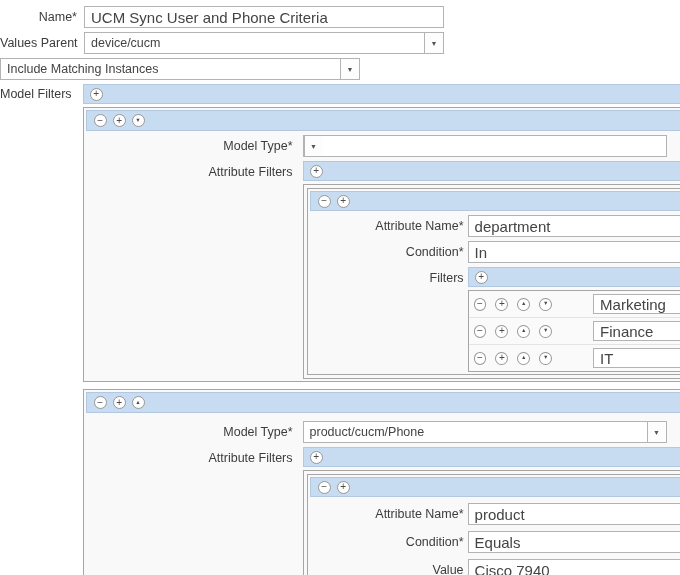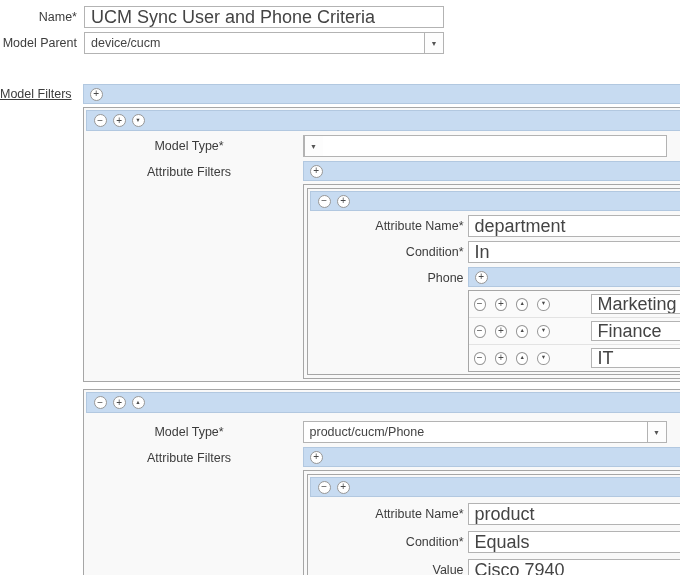--- a/index.html
+++ b/index.html
@@ -4,25 +4,25 @@
 <style>
   html,body{margin:0;padding:0;background:#fff;}
   body{width:680px;height:575px;overflow:hidden;
        font-family:"Liberation Sans","DejaVu Sans",sans-serif;
        font-size:12.5px;color:#3c3c3c;}
   .form{padding-top:6px;}
   
   .row{display:flex;align-items:center;margin-bottom:4px;height:22px;}
   .row>label{width:77px;text-align:right;margin-right:7px;line-height:22px;white-space:nowrap;}
   .mf{align-items:flex-start;height:auto;}
-  .mf>label{line-height:20px;text-decoration:underline;}
+  .mf>label{line-height:20px;}
   .mfc{margin-left:4px;width:812px;}
   
   .ti{box-sizing:border-box;height:22px;border:1px solid #b3b3b3;background:#fff;
-      padding:0 6px;font-family:inherit;font-size:18px;color:#444;outline:none;}
+      padding:0 6px;font-family:inherit;font-size:15px;color:#444;outline:none;}
   .w360{width:360px;}
   .w364{width:364px;}
   .dd{box-sizing:border-box;height:22px;border:1px solid #b3b3b3;background:#fff;
       display:flex;align-items:stretch;}
   .ddv{flex:1;padding-left:6px;line-height:20px;color:#444;white-space:nowrap;overflow:hidden;}
   .dda{width:18px;border-left:1px solid #b3b3b3;display:flex;align-items:center;
        justify-content:center;font-size:7px;color:#555;background:#fdfdfd;}
   
   .addbar,.hbar{box-sizing:border-box;background:#c7dbf1;border:1px solid #b2c8e0;
       display:flex;align-items:center;}
@@ -33,21 +33,21 @@
   .cbtn{box-sizing:border-box;width:13px;height:13px;border-radius:50%;background:#fff;
       border:1px solid #979797;color:#4a4a4a;display:flex;align-items:center;justify-content:center;
       font-size:10px;line-height:1;margin-right:6px;cursor:default;padding:0;font-family:inherit;}
   .cbtn.tri{font-size:5.5px;}
   
   .panel{box-sizing:border-box;width:812px;border:1px solid #a6a6a6;background:#f9f9f9;
       padding:2px;margin-top:3px;}
   .panel.p2{margin-top:7px;}
   .prow{display:flex;margin-top:4px;align-items:flex-start;}
   .p2 .prow.mtrow{margin-top:8px;}
-  .prow>label{width:207px;text-align:center;margin-right:10px;line-height:22px;white-space:nowrap;}
+  .prow>label{width:207px;text-align:right;margin-right:10px;line-height:22px;white-space:nowrap;}
   .fcol{display:flex;flex-direction:column;}
   .attrbar{width:560px;}
   .attrwrap{box-sizing:border-box;width:560px;border:1px solid #a6a6a6;background:#f9f9f9;
       padding:3px;margin-top:3px;}
   .subpanel{border:1px solid #a6a6a6;background:#f9f9f9;padding:2px;}
   .srow{display:flex;margin-top:4px;align-items:flex-start;}
   .p2 .srow{margin-top:6px;}
   .srow>label{width:154px;text-align:right;margin-right:4px;line-height:22px;white-space:nowrap;}
   
   .vbar{width:364px;}
@@ -61,28 +61,32 @@
 <body>
 
 <div class="form">
 
   <div class="row">
     <label>Name*</label>
     <input class="ti w360" type="text" value="UCM Sync User and Phone Criteria" style="">
   </div>
 
   <div class="row">
-    <label>Model Parent</label>
+    <label>Values Parent</label>
     <div class="dd w360">
       <span class="ddv">device/cucm</span>
       <span class="dda">▼</span>
     </div>
   </div>
 
   <div class="row">
+    <div class="dd w360">
+      <span class="ddv">Include Matching Instances</span>
+      <span class="dda">▼</span>
+    </div>
   </div>
 
   <div class="row mf">
     <label>Model Filters</label>
     <div class="mfc">
 
       <div class="addbar">
         <button class="cbtn">+</button>
       </div>
 
@@ -114,21 +118,21 @@
                 </div>
                 <div class="srow">
                   <label>Attribute Name*</label>
                   <input class="ti w364" type="text" value="department" style="">
                 </div>
                 <div class="srow">
                   <label>Condition*</label>
                   <input class="ti w364" type="text" value="In" style="">
                 </div>
                 <div class="srow">
-                  <label>Phone</label>
+                  <label>Filters</label>
                   <div class="fcol">
                     <div class="addbar vbar">
                       <button class="cbtn">+</button>
                     </div>
                     <div class="vlist">
                       <div class="vrow">
                         <button class="cbtn">−</button>
                         <button class="cbtn">+</button>
                         <button class="cbtn tri">▲</button>
                         <button class="cbtn tri">▼</button>

